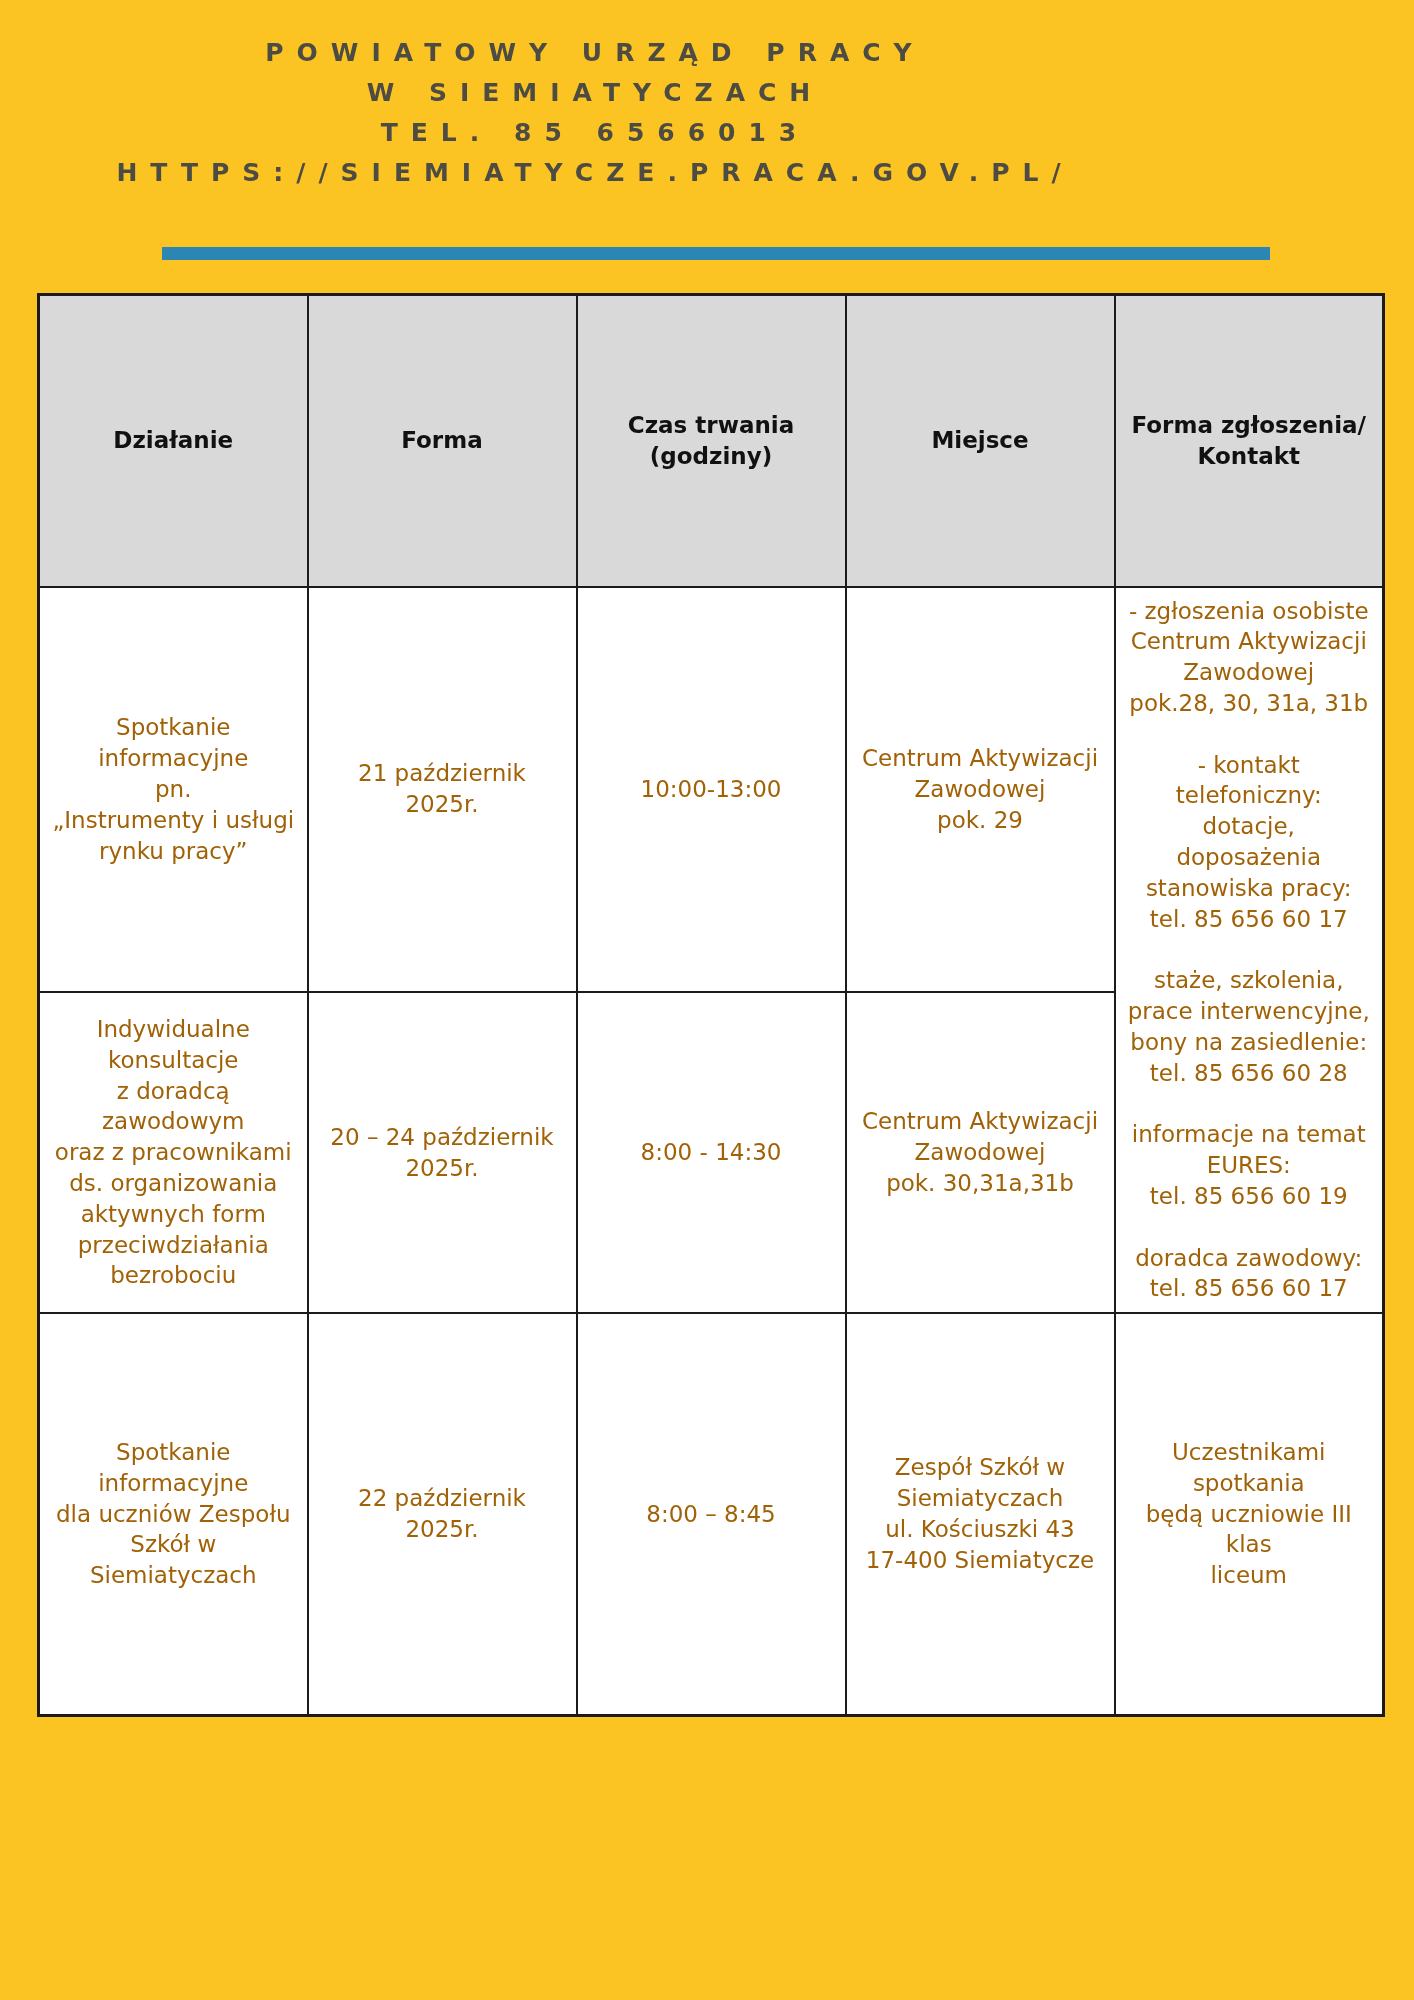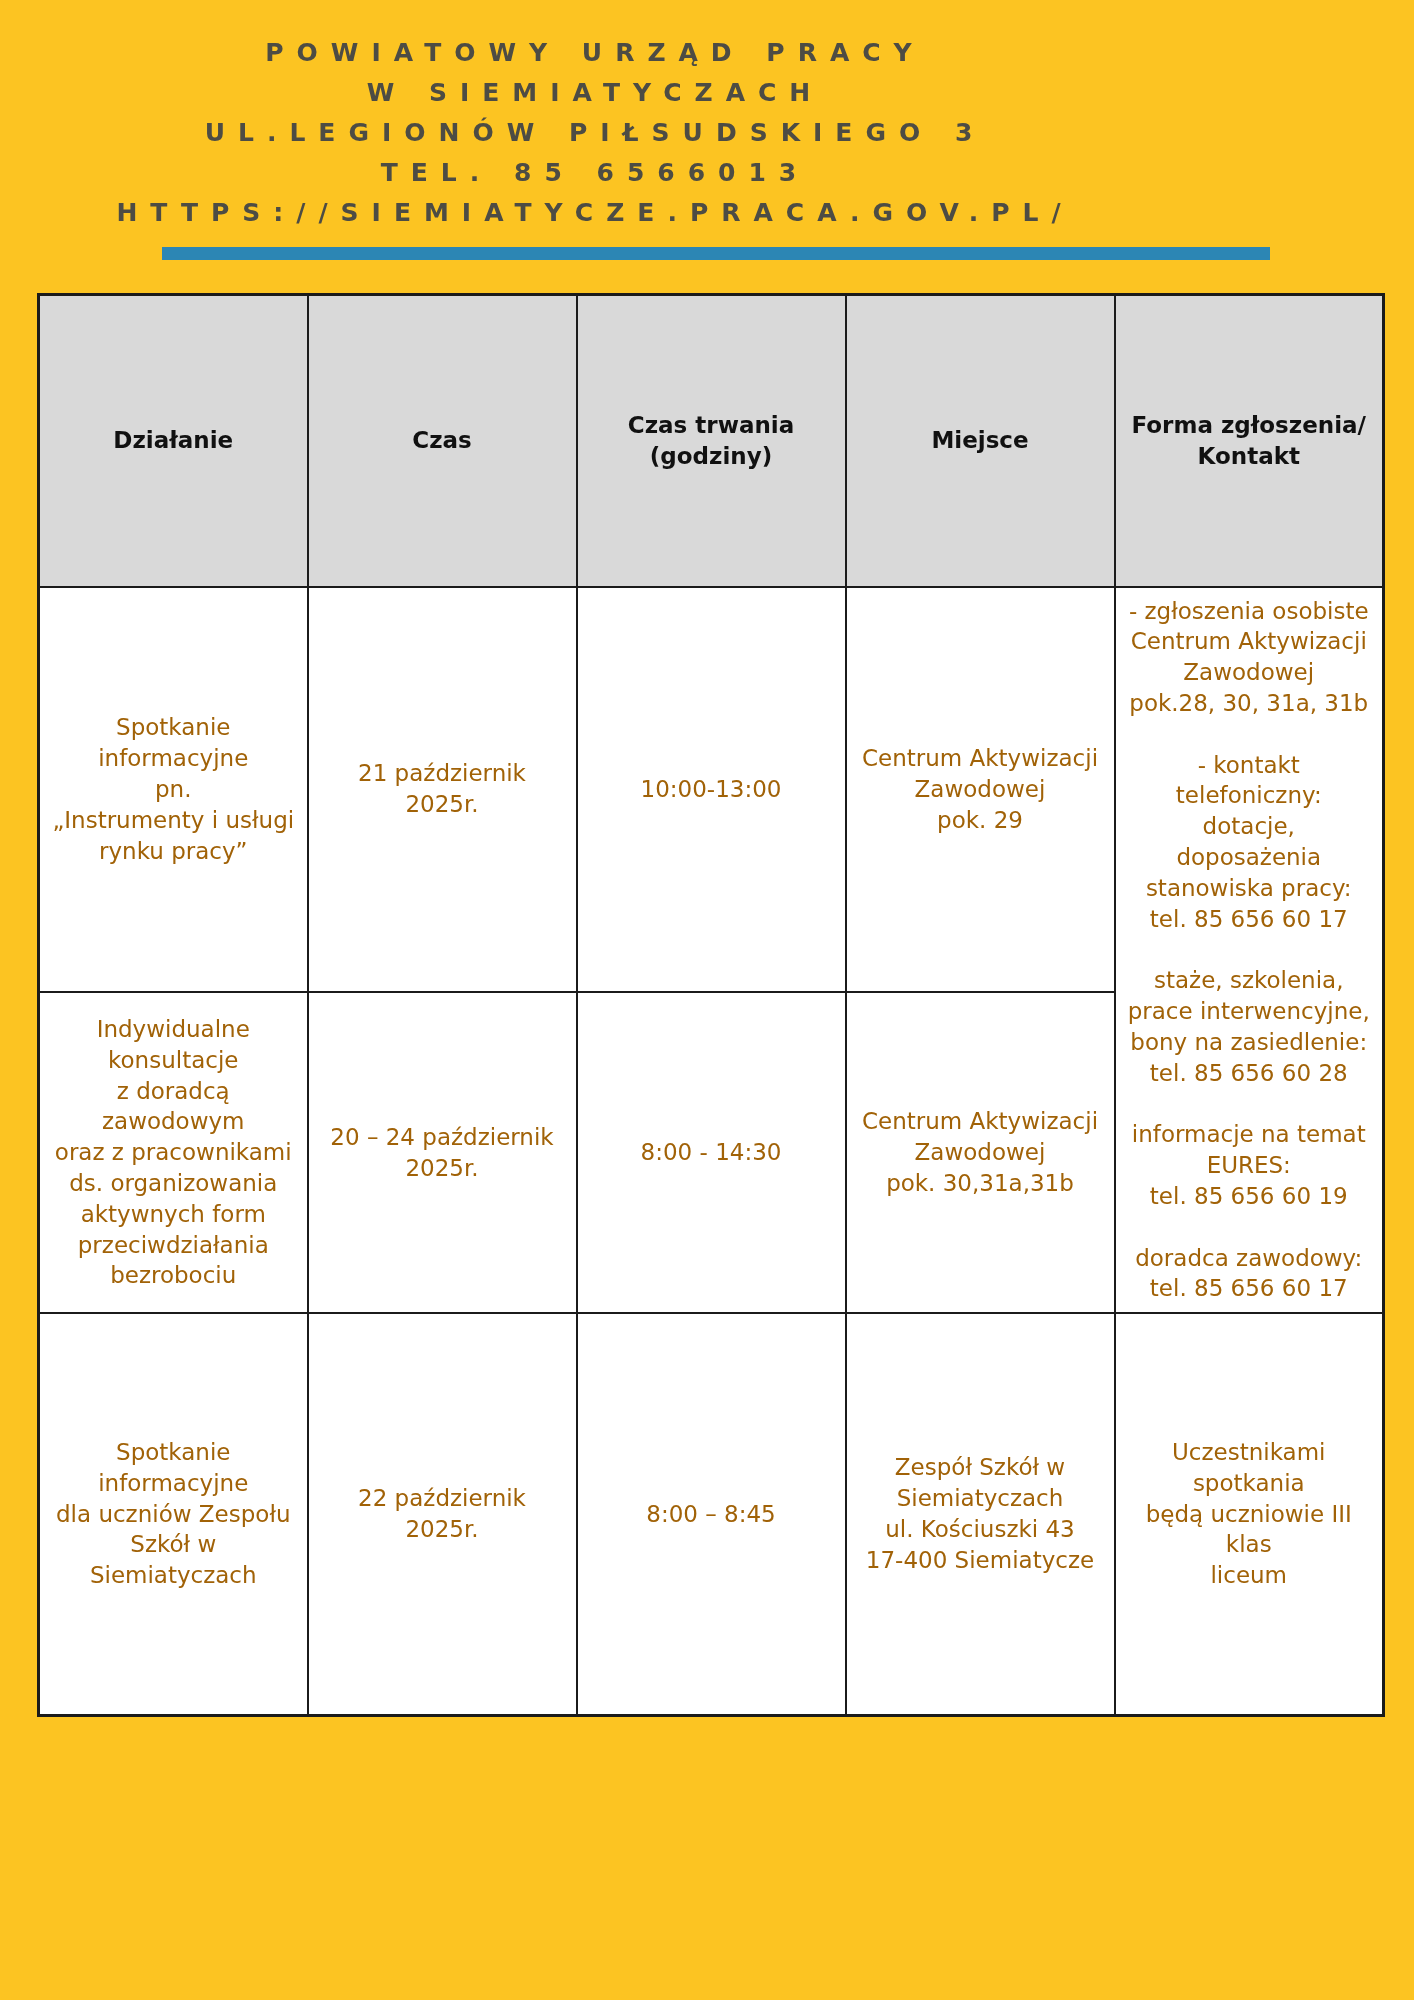--- a/index.html
+++ b/index.html
@@ -72,39 +72,38 @@
   td.cell-contact-merged {
     line-height: 1.22;
   }
 </style>
 </head>
 <body>
 
 <div class="header-block">
   <div>POWIATOWY URZĄD PRACY</div>
   <div>W SIEMIATYCZACH</div>
-  <div>UL.LEGIONÓW PIŁSUDSKIEGO 3</div>
   <div>TEL. 85 6566013</div>
   <div>HTTPS://SIEMIATYCZE.PRACA.GOV.PL/</div>
 </div>
 
 <div class="accent-bar"></div>
 
 <table class="schedule">
   <colgroup>
     <col style="width:20%">
       <col style="width:20%">
       <col style="width:20%">
       <col style="width:20%">
       <col style="width:20%">
   </colgroup>
   <tbody>
       <tr class="row-header">
     <th>Działanie</th>
-    <th>Czas</th>
+    <th>Forma</th>
     <th>Czas trwania
 (godziny)</th>
     <th>Miejsce</th>
     <th>Forma zgłoszenia/
 Kontakt</th>
   </tr>
   <tr class="row-1">
     <td>Spotkanie informacyjne
 pn.
 „Instrumenty i usługi

